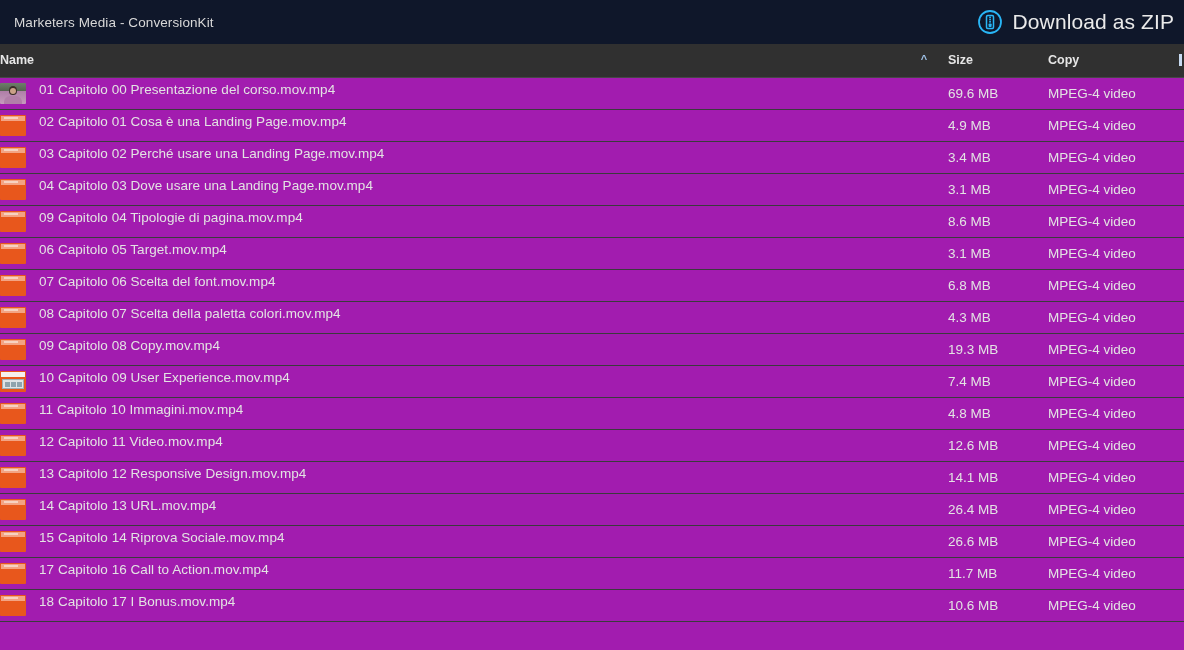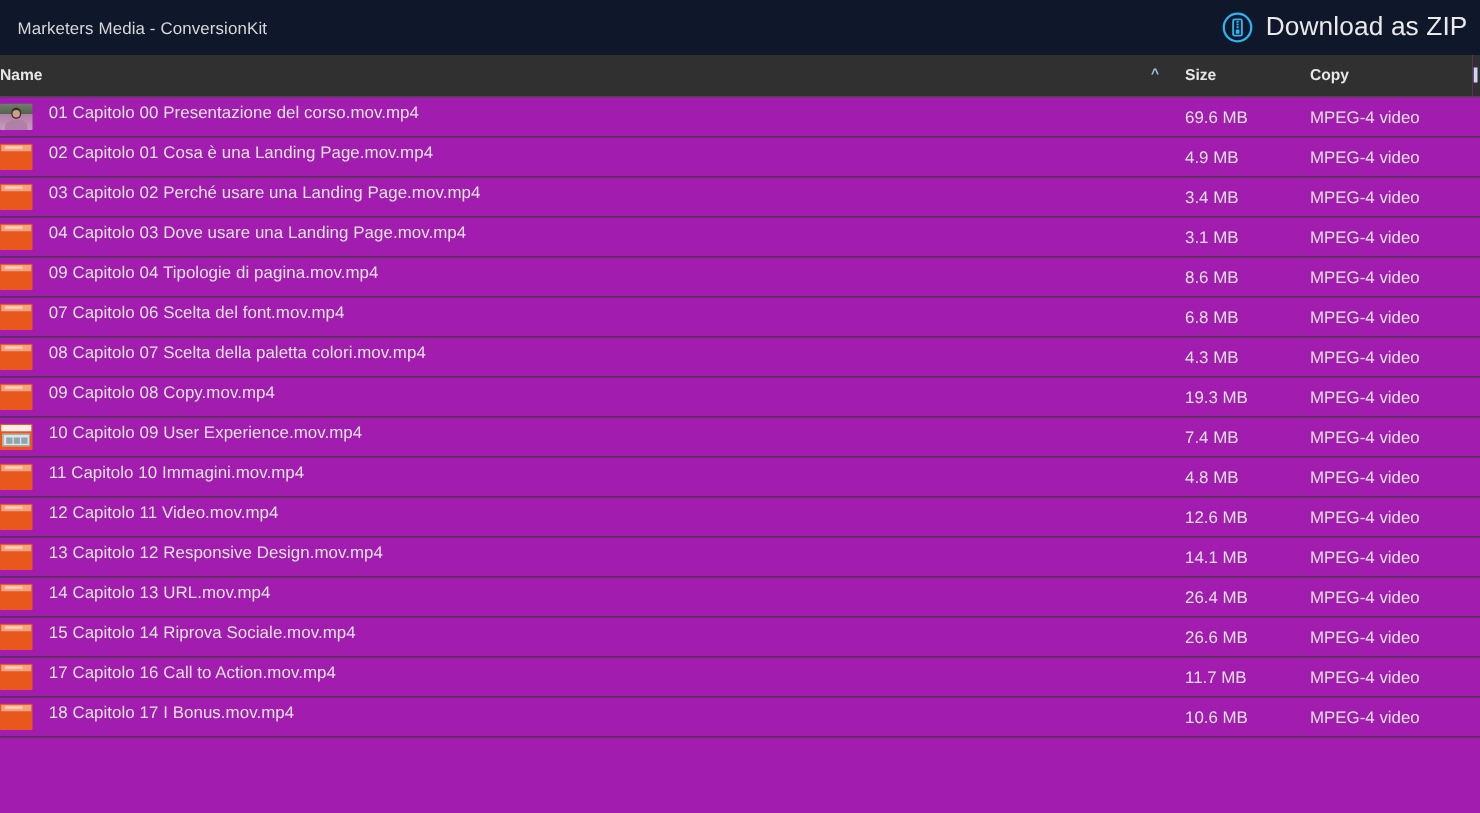--- a/index.html
+++ b/index.html
@@ -294,20 +294,32 @@
           </td>
           <td></td>
           <td class="c-size">8.6 MB</td>
           <td class="c-type">MPEG-4 video</td>
           <td class="c-extra"></td>
         </tr>
         <tr>
           <td class="c-name">
             <div class="name-cell">
               <div class="thumb video"></div>
+              <span class="name-text">06 Capitolo 05 Target.mov.mp4</span>
+            </div>
+          </td>
+          <td></td>
+          <td class="c-size">3.1 MB</td>
+          <td class="c-type">MPEG-4 video</td>
+          <td class="c-extra"></td>
+        </tr>
+        <tr>
+          <td class="c-name">
+            <div class="name-cell">
+              <div class="thumb video"></div>
               <span class="name-text">07 Capitolo 06 Scelta del font.mov.mp4</span>
             </div>
           </td>
           <td></td>
           <td class="c-size">6.8 MB</td>
           <td class="c-type">MPEG-4 video</td>
           <td class="c-extra"></td>
         </tr>
         <tr>
           <td class="c-name">

